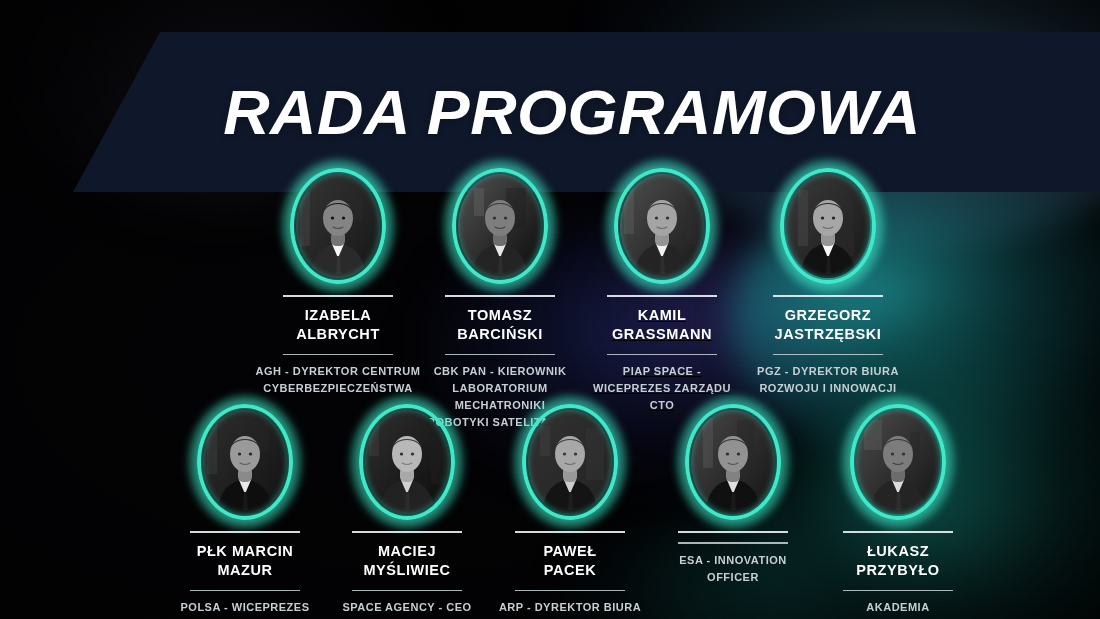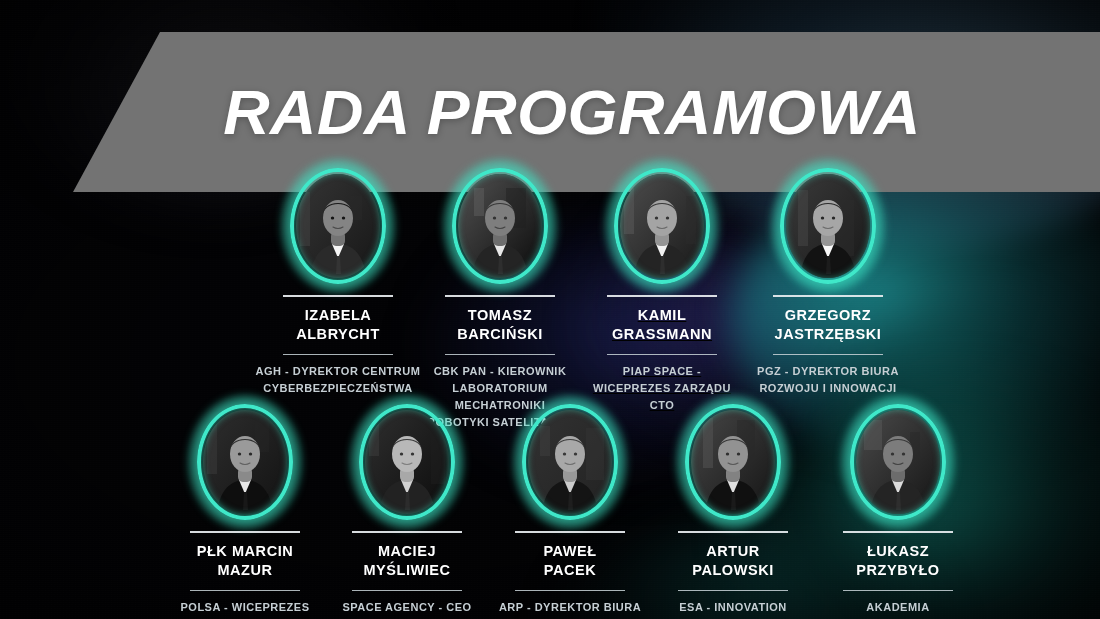--- a/index.html
+++ b/index.html
@@ -63,21 +63,21 @@
   .grain {
     position:absolute; inset:0; opacity:.16; pointer-events:none;
     background-image:
       repeating-linear-gradient(0deg, rgba(255,255,255,.035) 0 1px, rgba(0,0,0,0) 1px 2px),
       repeating-linear-gradient(90deg, rgba(255,255,255,.025) 0 1px, rgba(0,0,0,0) 1px 3px);
   }
 
   
   #banner {
     position:absolute; left:0; top:32px; width:1100px; height:160px;
-    background:#737373;
+    background:#0f172a;
     clip-path:polygon(160px 0, 1100px 0, 1100px 100%, 73px 100%);
     display:flex; align-items:center; justify-content:center;
     z-index:4;
   }
   #banner-title {
     color:#ffffff;
     font-size:63px;
     font-weight:700;
     font-style:italic;
     letter-spacing:.5px;
@@ -440,22 +440,20 @@
     <ellipse cx="42" cy="44" rx="15" ry="18" fill="rgb(146,146,146)"></ellipse>
     <path d="M27 42 C27 26 57 26 57 42 C57 34 52 29 42 29 C32 29 27 34 27 42 Z" fill="rgb(53,53,53)"></path>
     <ellipse cx="36.5" cy="44" rx="1.7" ry="1.5" fill="rgb(47,47,47)"></ellipse>
     <ellipse cx="47.5" cy="44" rx="1.7" ry="1.5" fill="rgb(47,47,47)"></ellipse>
     <path d="M37 53 Q42 56 47 53" stroke="rgb(88,88,88)" stroke-width="1.1" fill="none" stroke-linecap="round"></path>
   </svg>
         </div>
         <div class="avatar-ring"></div>
       </div>
       <div class="rule"></div>
-      <div class="name">ARTUR
-PALOWSKI</div>
       <div class="rule2"></div>
       <div class="role">ESA - INNOVATION
 OFFICER</div>
     </div>
     <div class="person" style="left: 814px; top: 404px;">
       <div class="avatar-wrap">
         <div class="avatar-glow"></div>
         <div class="avatar-photo">
   <svg viewBox="0 0 84 104" preserveAspectRatio="xMidYMid slice" xmlns="http://www.w3.org/2000/svg">
     <defs>

